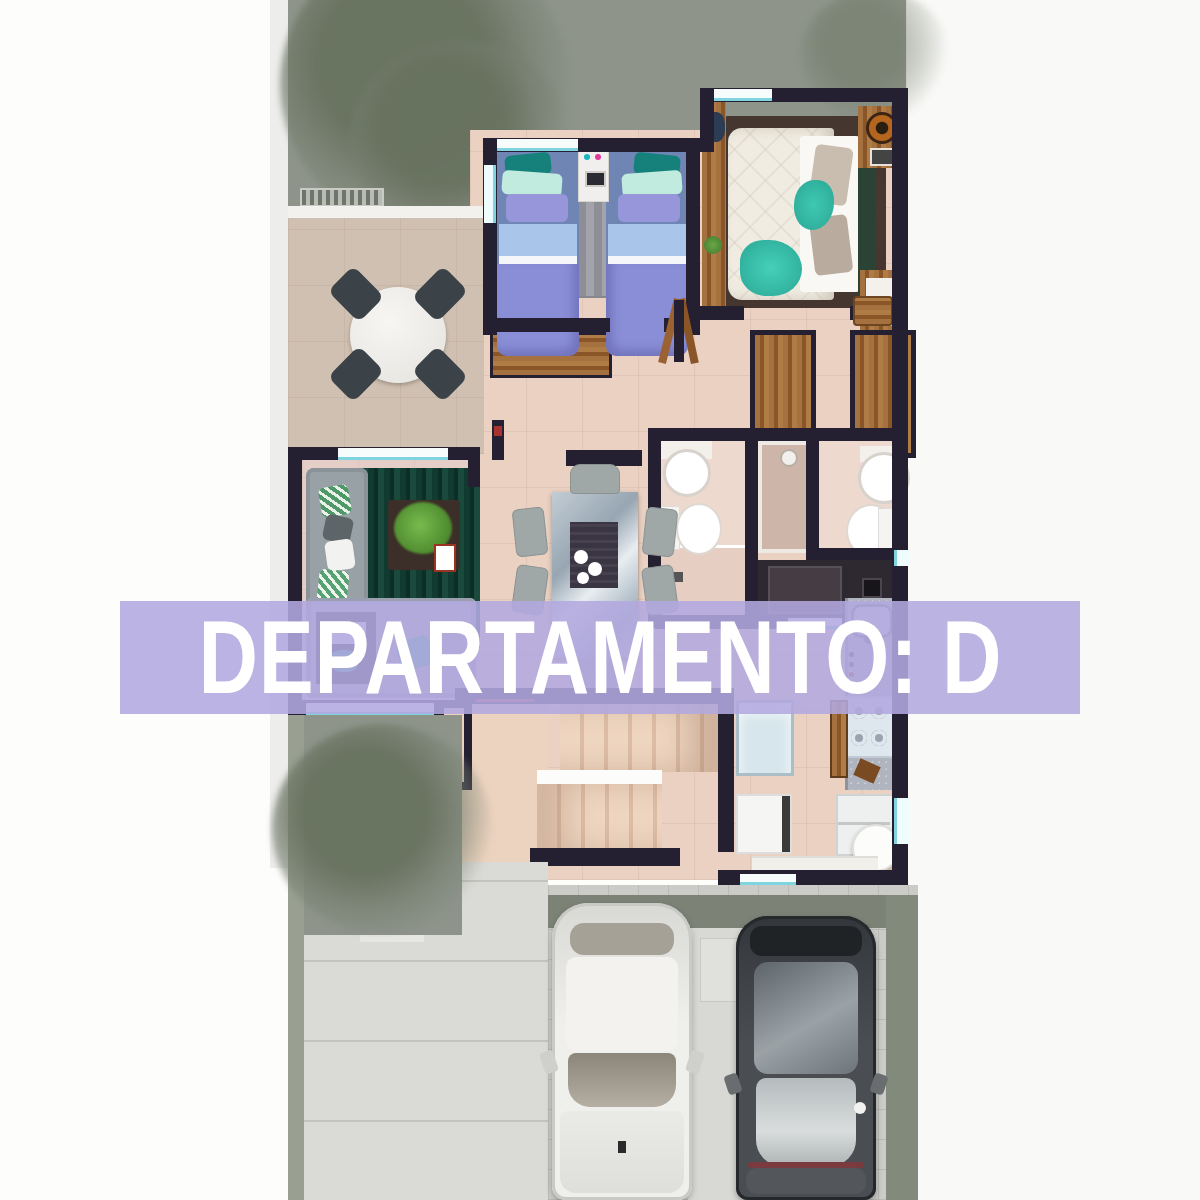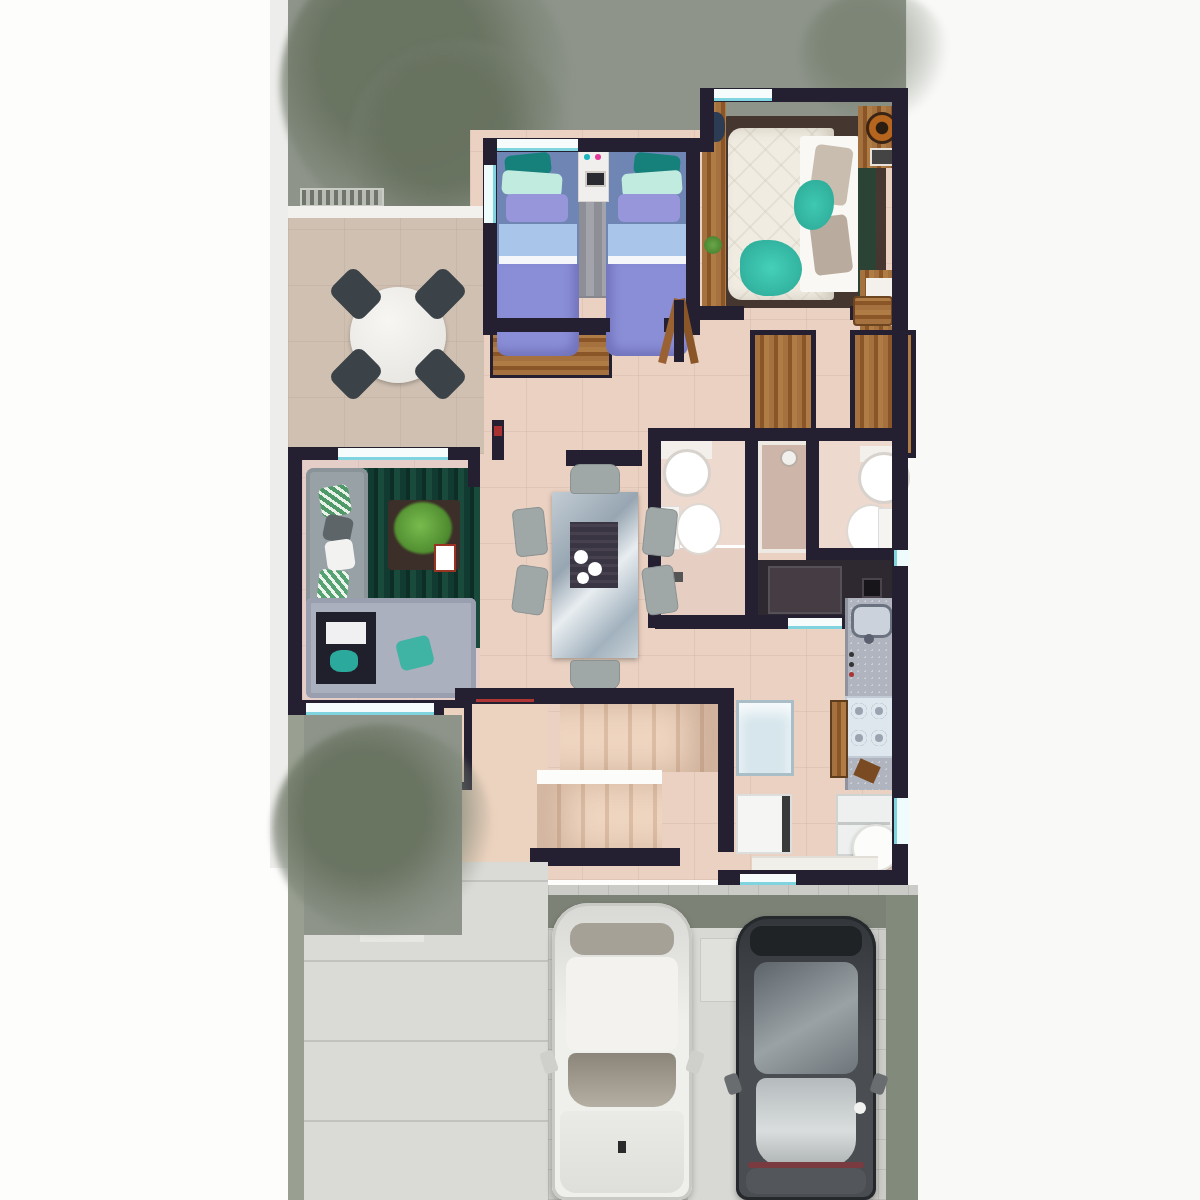--- a/index.html
+++ b/index.html
@@ -265,14 +265,17 @@
     <div class="a" style="left:14px;top:10px;width:112px;height:30px;background:#202326;border-radius:12px;"></div>
     <div class="a" style="left:18px;top:46px;width:104px;height:112px;background:linear-gradient(150deg,#5d646a,#9aa2a6 55%,#6e757a);border-radius:14px;"></div>
     <div class="a" style="left:20px;top:162px;width:100px;height:88px;background:linear-gradient(#b5bbbd,#d9dddd 60%,#aeb3b4);border-radius:10px 10px 26px 26px;"></div>
     <div class="a" style="left:10px;top:252px;width:120px;height:26px;background:#53565a;border-radius:10px;"></div>
     <div class="a" style="left:12px;top:246px;width:116px;height:6px;background:#7a3b40;border-radius:3px;"></div>
     <div class="a" style="left:-10px;top:158px;width:14px;height:20px;background:#6a6d70;border-radius:4px;transform:rotate(-18deg);"></div>
     <div class="a" style="left:136px;top:158px;width:14px;height:20px;background:#6a6d70;border-radius:4px;transform:rotate(18deg);"></div>
     <div class="a" style="left:118px;top:186px;width:12px;height:12px;border-radius:50%;background:#f2f2f0;"></div>
   </div>
 
+  <div id="banner">
+    <div class="txt">DEPARTAMENTO: D</div>
+  </div>
 
 </div>
 
 </body></html>

